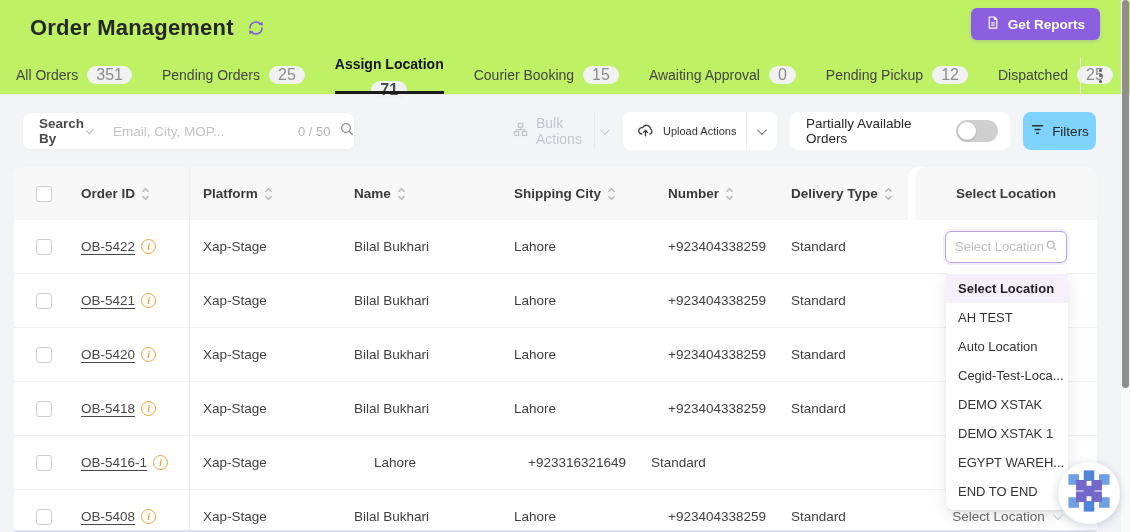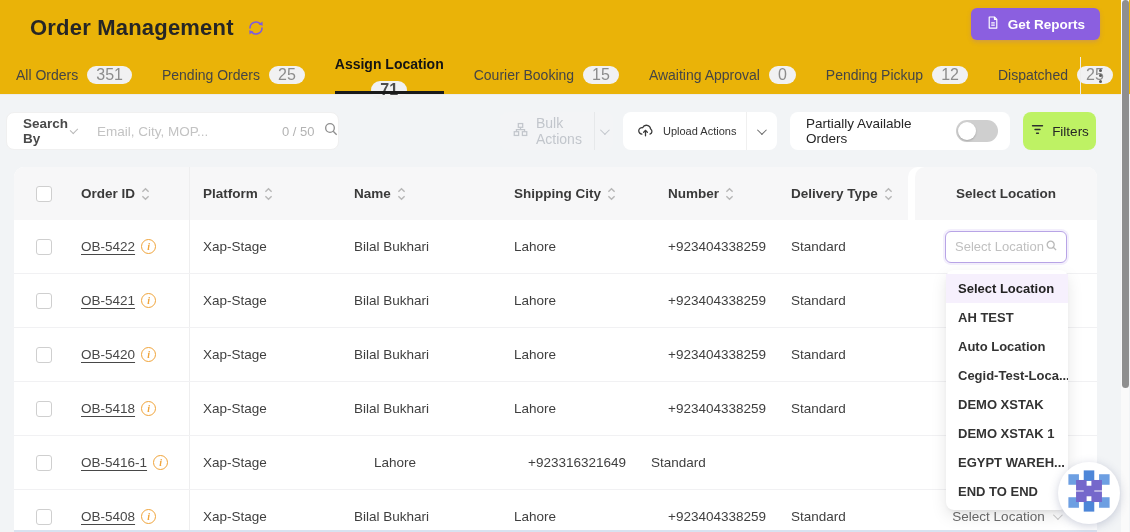--- a/index.html
+++ b/index.html
@@ -2,21 +2,21 @@
 <html><head>
 <meta charset="utf-8">
 <style>
   * { margin:0; padding:0; box-sizing:border-box; }
   html,body { background:#e9ebee; }
   .page {
     position:relative; width:1130px; height:532px; overflow:hidden;
     background:#f2f4f6; font-family:"Liberation Sans", sans-serif; color:#3f3f3f;
   }
   
-  .topbar { position:absolute; top:0; left:0; width:1130px; height:95px; background:#eab308; border-bottom:1px solid #ececec; }
+  .topbar { position:absolute; top:0; left:0; width:1130px; height:95px; background:#bef264; border-bottom:1px solid #ececec; }
   .title-row { position:absolute; top:8px; left:30px; height:40px; display:flex; align-items:center; gap:13px; }
   .page-title { font-size:22px; font-weight:700; color:#262626; letter-spacing:.2px; }
   .refresh-icon { display:flex; align-items:center; }
   .btn-reports {
     position:absolute; top:8px; right:30px; height:32px; padding:0 15px;
     background:#8b5fe0; border:none; border-radius:6px; color:#fff; font-size:13.5px; font-weight:600;
     display:flex; align-items:center; gap:8px; cursor:pointer; box-shadow:0 2px 4px rgba(139,95,224,.25);
     font-family:"Liberation Sans", sans-serif;
   }
   
@@ -24,21 +24,21 @@
   .tab { position:relative; display:flex; align-items:center; gap:9px; height:38px; font-size:14px; color:#454545; cursor:pointer; white-space:nowrap; }
   .tab-badge { background:#f1f1f2; color:#8c8c8c; font-size:16px; border-radius:10px; padding:2px 9px; line-height:14px; }
   .tab.active { font-weight:700; color:#141414;flex-direction:column; }
   .tab.active .tab-badge { color:#4d4d4d; }
   .tab.active::after { content:""; position:absolute; left:0; right:0; bottom:0; height:3px; background:#1a1a1a; }
   .tabs-more { position:absolute; right:10px; bottom:0; width:40px; height:37px; border-left:1px solid #ededed; display:flex; align-items:center; justify-content:center; cursor:pointer; }
   .dots { display:flex; flex-direction:column; gap:2.5px; }
   .dots i { width:3px; height:3px; border-radius:50%; background:#5a5a5a; }
   
   .toolbar { position:absolute; top:112px; left:0; width:1130px; height:38px; }
-  .search-group { position:absolute; left:6px; width:333px; height:38px; background:#fff; border:1px solid #f0f0f0; border-radius:8px; display:flex; align-items:center; }
+  .search-group { position:absolute; left:22px; width:333px; height:38px; background:#fff; border:1px solid #f0f0f0; border-radius:8px; display:flex; align-items:center; }
   .search-by { display:flex; align-items:center; justify-content:space-between; width:128px; padding:0 12px 0 16px; cursor:pointer; }
   .search-by-label { font-size:13.5px; font-weight:600; color:#4a4a4a; }
   .chev { width:7px; height:7px; border-right:1.6px solid #b9b9b9; border-bottom:1.6px solid #b9b9b9; transform:rotate(45deg) translateY(-2px); }
   .search-divider { width:1px; height:38px; background:#efefef; }
   .search-input-wrap { flex:1; display:flex; align-items:center; padding:0 10px; gap:8px; }
   .search-input { flex:1; min-width:0; border:none; outline:none; font-size:13.5px; color:#3f3f3f; font-family:"Liberation Sans", sans-serif; background:transparent; }
   .search-input::placeholder { color:#c3c3c3; }
   .search-counter { font-size:13px; color:#b3b3b3; white-space:nowrap; }
   .grp { position:absolute; height:38px; display:flex; align-items:center; border-radius:8px; }
   .bulk-group { left:500px; width:113px; background:#f3f4f6; color:#c2c6cc; cursor:not-allowed; }
@@ -46,21 +46,21 @@
   .grp-divider { width:1px; height:38px; background:#e6e8ea; }
   .grp-chev { width:26px; display:flex; justify-content:center; }
   .upload-group { left:623px; width:154px; background:#fff; }
   .upload-main { display:flex; align-items:center; gap:9px; padding:0 10px 0 14px; font-size:11px; color:#333; cursor:pointer; }
   .upload-group .grp-divider { background:#f0f0f0; }
   .upload-group .chev { border-color:#6b6b6b; }
   .partial-group { left:790px; width:220px; background:#fff; justify-content:space-between; padding:0 12px 0 16px; }
   .partial-label { font-size:13.5px; color:#262626; }
   .toggle { width:42px; height:22px; border-radius:11px; background:#cfcfcf; position:relative; cursor:pointer; flex:none; }
   .toggle-knob { position:absolute; left:2px; top:2px; width:18px; height:18px; border-radius:50%; background:#fff; box-shadow:0 1px 2px rgba(0,0,0,.2); }
-  .filters-group { left:1023px; width:73px; background:#bef264; justify-content:center; gap:7px; cursor:pointer; }
+  .filters-group { left:1023px; width:73px; background:#7dd3fc; justify-content:center; gap:7px; cursor:pointer; }
   .filters-label { font-size:13.5px; color:#262626; }
   
   .table-card { position:absolute; left:14px; top:167px; width:1083px; height:365px; background:#fff; border-radius:10px 10px 0 0; }
   .thead { display:flex; height:53px; background:#f7f7f8; border-radius:10px 10px 0 0; align-items:center; }
   .th { display:flex; align-items:center; gap:6px; font-size:13.5px; font-weight:600; color:#3a3a3a; height:100%; }
   .row { display:flex; align-items:center; height:54px; border-bottom:1px solid #f1f1f3; background:#fff; }
   .cell { display:flex; align-items:center; font-size:13.5px; color:#3f3f3f; height:100%; }
   .c0 { width:58px; padding-left:22px; }
   .c1 { width:118px; padding-left:9px; border-right:1px solid #eeeeef; }
   .c2 { width:164px; padding-left:13px; }
@@ -74,21 +74,21 @@
   .order-link { color:#484848; text-decoration:underline; text-underline-offset:3px; cursor:pointer; }
   .info-icon { margin-left:6px; width:15px; height:15px; border:1.4px solid #f0a43a; border-radius:50%; color:#f0a43a; font-size:10px; font-weight:700; display:flex; align-items:center; justify-content:center; cursor:pointer; font-family:"Liberation Serif", serif; font-style:italic; }
   .sort-icon { display:flex; }
   
   .loc-select-open { width:122px; height:32px; border:1.4px solid #b8a4e6; border-radius:6px; background:#fff; display:flex; align-items:center; padding:0 8px 0 9px; box-shadow:0 0 0 2px rgba(140,98,226,.10); }
   .loc-input { flex:1; min-width:0; border:none; outline:none; font-size:13px; color:#3f3f3f; background:transparent; font-family:"Liberation Sans", sans-serif; }
   .loc-input::placeholder { color:#c0c0c0; }
   
   .dropdown-panel { position:absolute; left:946px; top:270px; width:122px; background:#fff; border-radius:8px; padding:4px 0; z-index:20;
     box-shadow:0 3px 6px -4px rgba(0,0,0,.14), 0 6px 16px rgba(0,0,0,.10); }
-  .dd-option { height:29px; display:flex; align-items:center; padding:0 12px; font-size:13px; color:#333; cursor:pointer; white-space:nowrap; overflow:hidden;font-weight:bold; }
+  .dd-option { height:29px; display:flex; align-items:center; padding:0 12px; font-size:13px; color:#333; cursor:pointer; white-space:nowrap; overflow:hidden; }
   .dd-option.highlighted { background:#f6f0fd; font-weight:700; color:#232323; }
   
   .loc-select-plain { display:flex; align-items:center; gap:8px; font-size:13.5px; color:#6b6b6b; cursor:pointer; }
   .loc-select-plain .chev { border-color:#c9c9c9; }
   
   .bottom-strip { position:absolute; left:14px; bottom:0; width:1083px; height:2px; background:#d8e2f0; z-index:6; }
   .scrollbar { position:absolute; left:1121px; top:0; width:8px; height:532px; background:#fafafa; z-index:40; }
   .scroll-thumb { position:absolute; left:0.5px; top:0; width:7px; height:388px; background:#8f8f8f; border-radius:4px; cursor:pointer; }
   .fab { position:absolute; left:1058px; top:462px; width:62px; height:62px; border-radius:50%; background:#fff; z-index:50;
     box-shadow:0 2px 10px rgba(60,70,120,.25); display:flex; align-items:center; justify-content:center; cursor:pointer; }

